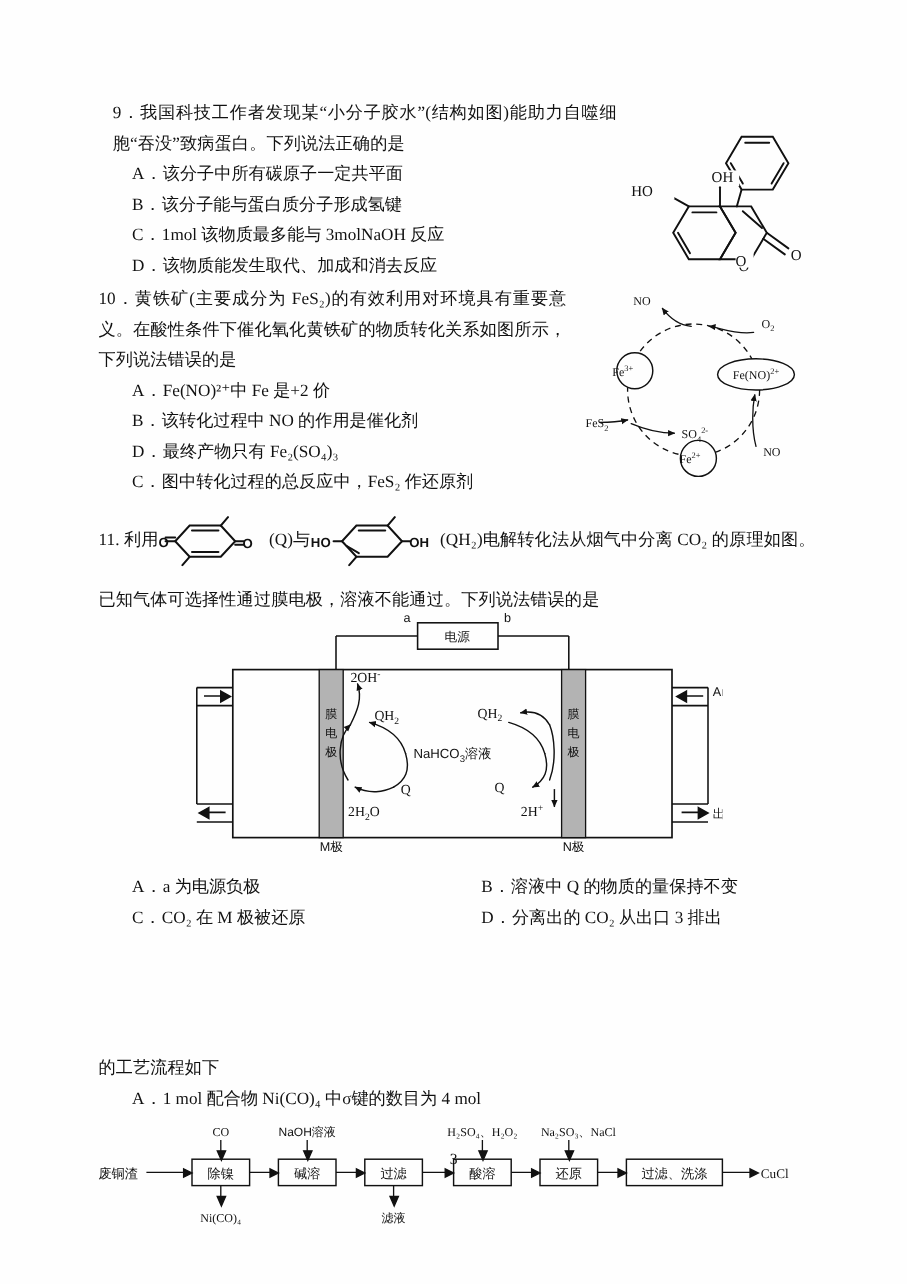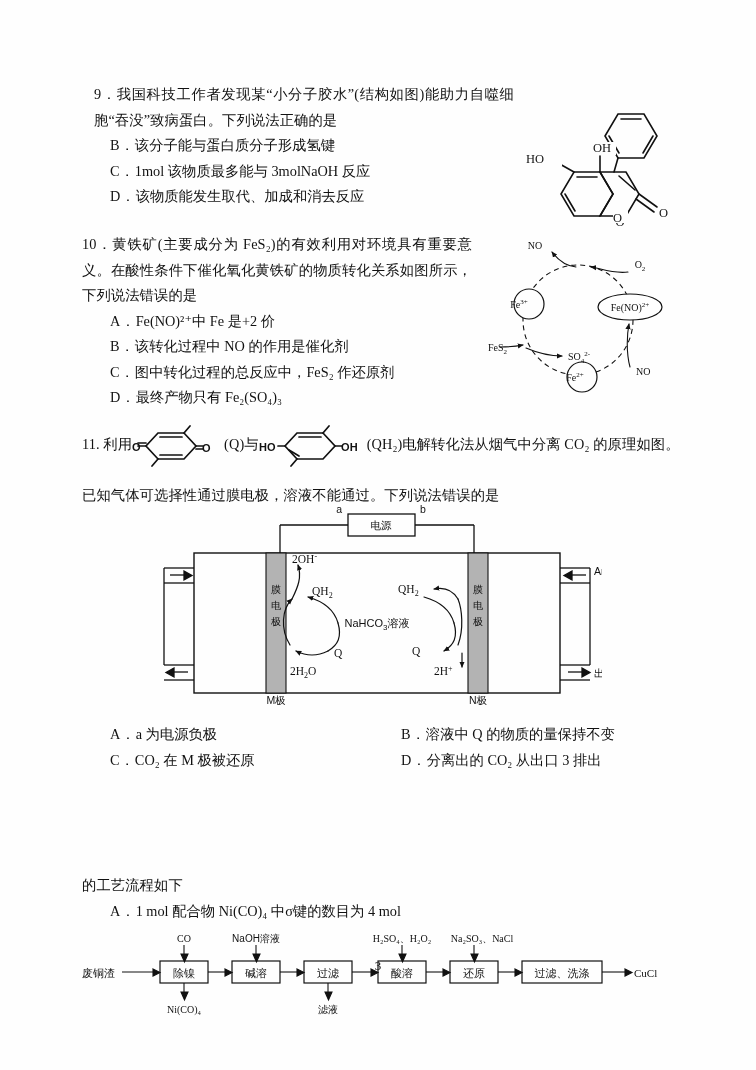--- a/index.html
+++ b/index.html
@@ -62,20 +62,23 @@
 </style>
 </head>
 <body>
 
 <div class="page">
 <div class="content">
 
   <div class="q-block" style="min-height:148px;">
     <div class="qline" style="width:420px;margin-left:12px;">9．我国科技工作者发现某“小分子胶水”(结构如图)能助力自噬细胞“吞没”致病蛋白。下列说法正确的是</div>
     <div class="opt" style="width:420px;">
+      <span class="opt-lbl">A．</span><span>该分子中所有碳原子一定共平面</span>
+    </div>
+    <div class="opt" style="width:420px;">
       <span class="opt-lbl">B．</span><span>该分子能与蛋白质分子形成氢键</span>
     </div>
     <div class="opt" style="width:420px;">
       <span class="opt-lbl">C．</span><span>1mol 该物质最多能与 3molNaOH 反应</span>
     </div>
     <div class="opt" style="width:420px;">
       <span class="opt-lbl">D．</span><span>该物质能发生取代、加成和消去反应</span>
     </div>
 
     <div class="fig" style="left:432px; top:22px;">
@@ -126,24 +129,24 @@
 
   <div class="q-block" style="min-height:168px;">
     <div class="qline" style="width:390px;">10．黄铁矿(主要成分为 FeS₂)的有效利用对环境具有重要意义。在酸性条件下催化氧化黄铁矿的物质转化关系如图所示，下列说法错误的是</div>
     <div class="opt" style="width:390px;">
       <span class="opt-lbl">A．</span><span>Fe(NO)²⁺中 Fe 是+2 价</span>
     </div>
     <div class="opt" style="width:390px;">
       <span class="opt-lbl">B．</span><span>该转化过程中 NO 的作用是催化剂</span>
     </div>
     <div class="opt" style="width:390px;">
+      <span class="opt-lbl">D．</span><span>最终产物只有 Fe₂(SO₄)₃</span>
+    </div>
+    <div class="opt" style="width:390px;">
       <span class="opt-lbl">C．</span><span>图中转化过程的总反应中，FeS₂ 作还原剂</span>
-    </div>
-    <div class="opt" style="width:390px;">
-      <span class="opt-lbl">D．</span><span>最终产物只有 Fe₂(SO₄)₃</span>
     </div>
 
     <div class="fig" style="left:396px; top:2px;">
       <svg width="200" height="162" viewBox="0 0 200 162">
 
         <g stroke="#111" fill="none" stroke-width="1.1" stroke-dasharray="5,4">
           <circle cx="100" cy="86" r="55"></circle>
         </g>
 
         <g stroke="#111" fill="#fefefe" stroke-width="1.2">

